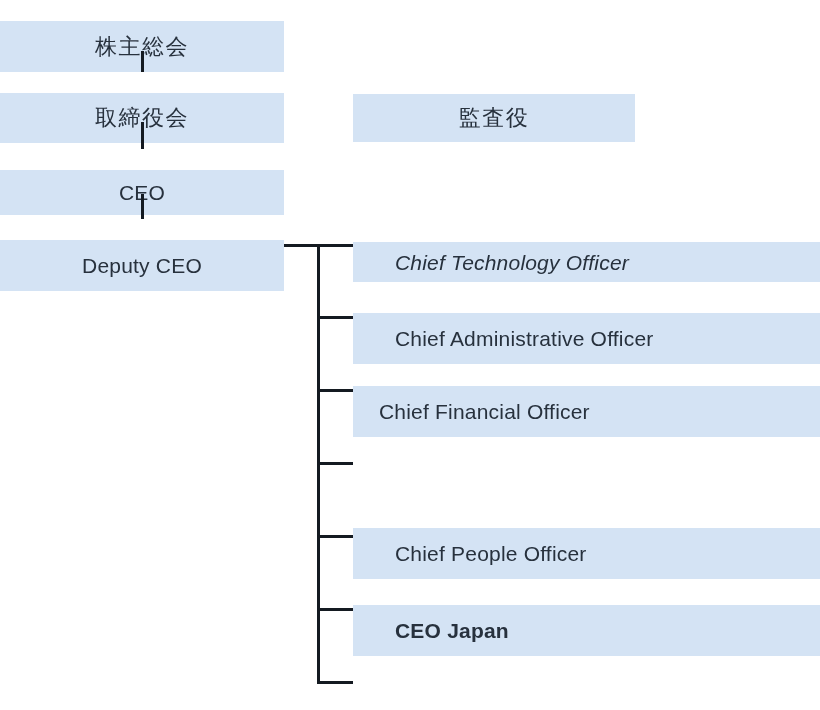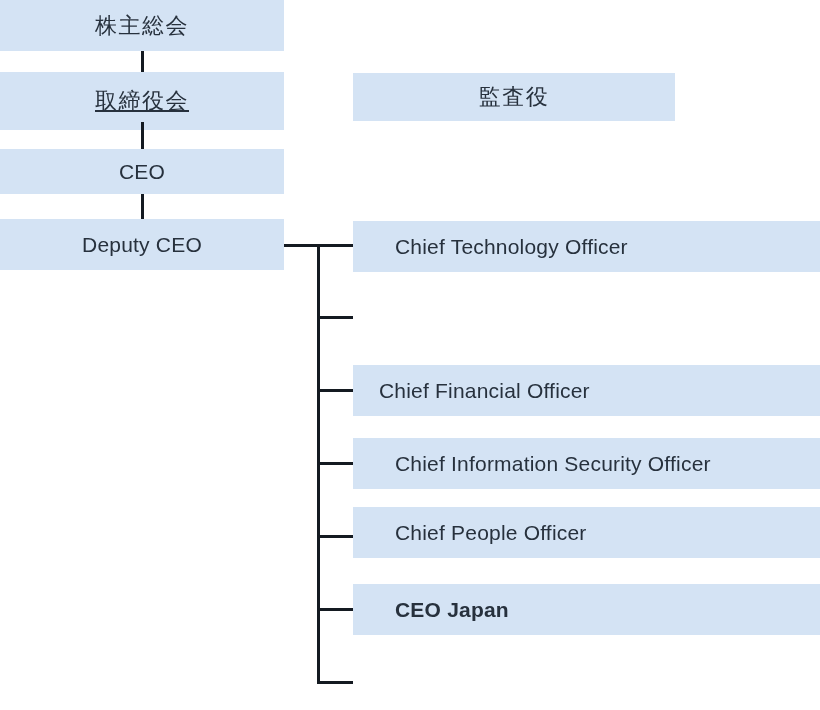--- a/index.html
+++ b/index.html
@@ -21,20 +21,21 @@
     position: absolute;
     box-sizing: border-box;
     background: #d4e3f4;
     color: #27313d;
     display: flex;
     align-items: center;
     font-size: 21px;
     letter-spacing: 0.2px;
     line-height: 1;
     white-space: nowrap;
+    margin-top: 21px;
   }
   .node.center {
     justify-content: center;
   }
   .node.leftpad {
     justify-content: flex-start;
     padding-left: 42px;
   }
   .node.jp {
     font-size: 22px;
@@ -49,58 +50,58 @@
 </style>
 </head>
 <body>
 
 <div id="org-chart">
 
   <div class="node center jp" style="left:0px; top:0px; width:284px; height:51px;">
     <span>株主総会</span>
   </div>
 
-  <div class="node center jp" style="left:0px; top:72px; width:284px; height:58px;text-decoration:underline;">
+  <div class="node center jp" style="left:0px; top:72px; width:284px; height:50px;">
     <span>取締役会</span>
   </div>
 
   <div class="node center" style="left:0px; top:149px; width:284px; height:45px;">
     <span>CEO</span>
   </div>
 
   <div class="node center" style="left:0px; top:219px; width:284px; height:51px;">
     <span>Deputy CEO</span>
   </div>
 
   <div class="connector v-line" style="left:141px; top:51px; height:21px;"></div>
   <div class="connector v-line" style="left:141px; top:122px; height:27px;"></div>
   <div class="connector v-line" style="left:141px; top:194px; height:25px;"></div>
 
-  <div class="node center jp" style="left:353px; top:73px; width:322px; height:48px;">
+  <div class="node center jp" style="left:353px; top:73px; width:282px; height:48px;">
     <span>監査役</span>
   </div>
 
   <div class="connector h-line" style="left:284px; top:244px; width:36px;"></div>
   <div class="connector v-line" style="left:317px; top:244px; height:440px;"></div>
 
-  <div class="node leftpad" style="left:353px; top:221px; width:467px; height:51px;">
+  <div class="node leftpad" style="left:353px; top:221px; width:467px; height:40px;font-style:italic;">
     <span>Chief Technology Officer</span>
   </div>
   <div class="connector h-line" style="left:317px; top:244px; width:36px;"></div>
 
+  <div class="node leftpad" style="left:353px; top:292px; width:467px; height:51px;">
+    <span>Chief Administrative Officer</span>
+  </div>
   <div class="connector h-line" style="left:317px; top:316px; width:36px;"></div>
 
   <div class="node leftpad" style="left:353px; top:365px; width:467px; height:51px;padding-left:26px;">
     <span>Chief Financial Officer</span>
   </div>
   <div class="connector h-line" style="left:317px; top:389px; width:36px;"></div>
 
-  <div class="node leftpad" style="left:353px; top:438px; width:467px; height:51px;">
-    <span>Chief Information Security Officer</span>
-  </div>
   <div class="connector h-line" style="left:317px; top:462px; width:36px;"></div>
 
   <div class="node leftpad" style="left:353px; top:507px; width:467px; height:51px;">
     <span>Chief People Officer</span>
   </div>
   <div class="connector h-line" style="left:317px; top:535px; width:36px;"></div>
 
   <div class="node leftpad" style="left:353px; top:584px; width:467px; height:51px;font-weight:bold;">
     <span>CEO Japan</span>
   </div>

